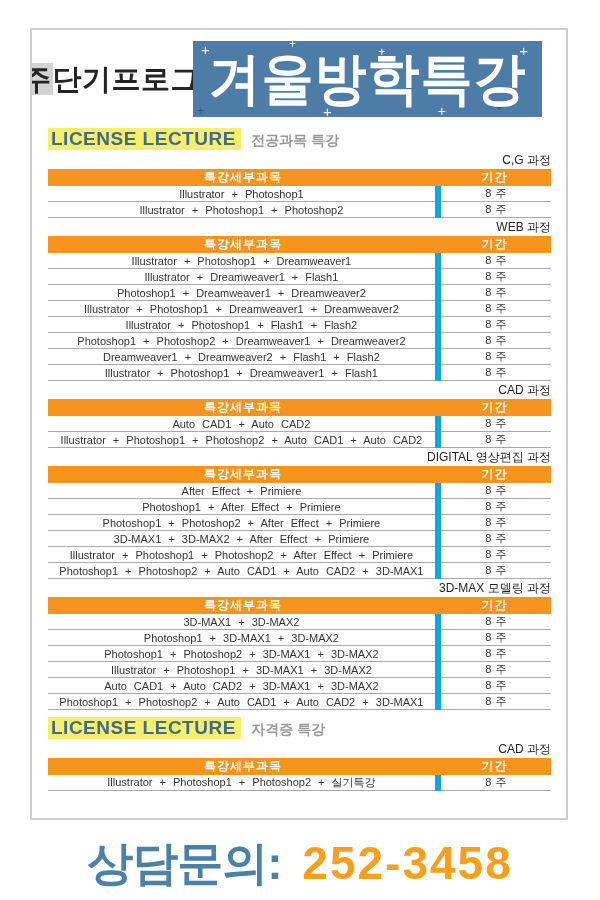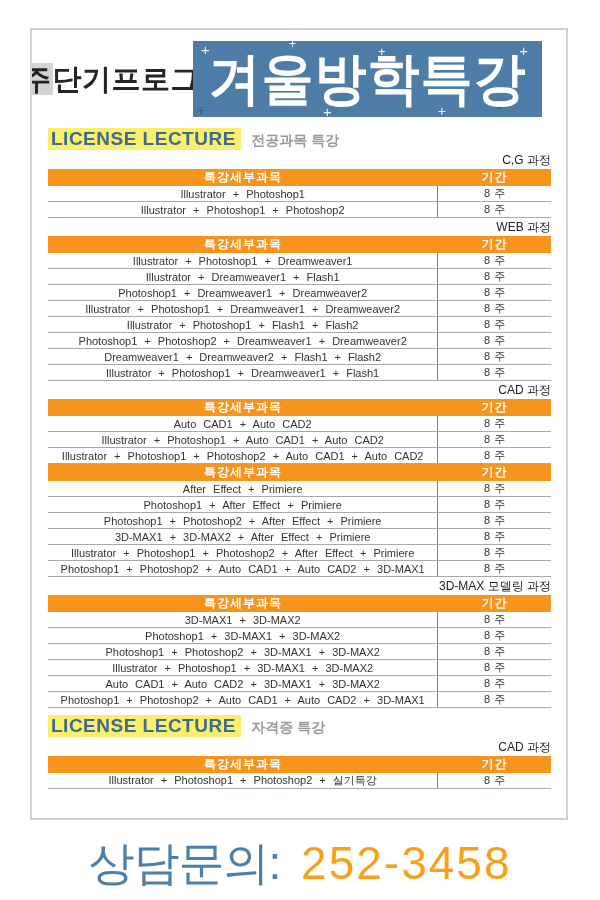--- a/index.html
+++ b/index.html
@@ -81,27 +81,27 @@
   .col-subject { width: 77.5%; }
   .col-period  { width: 22.5%; }
   .course-table td {
     text-align: center;
     font-size: 11px; color: #333333;
     height: 14px; padding: 0;
     border-bottom: 1px solid #a9a9a9;
     word-spacing: 4px;
     white-space: nowrap; overflow: hidden;
   }
-  .course-table td.cell-period { border-left: 1px solid #0ea5e9; word-spacing: 1px; }
+  .course-table td.cell-period { border-left: 6px solid #0ea5e9; word-spacing: 1px; }
   
   .footer {
     position: absolute;
     left: 0; top: 833px; width: 600px;
     text-align: center;
-    font-weight: normal;
+    font-weight: bold;
     font-size: 46px;
     white-space: nowrap;
   }
   .contact-label { color: #4b80a8; letter-spacing: -1px; }
   .contact-phone { color: #f9a01b; margin-left: 8px; letter-spacing: 2px; }
 </style>
 </head>
 <body>
 
 <div class="frame">
@@ -215,35 +215,32 @@
           <th class="col-subject">특강세부과목</th>
           <th class="col-period">기간</th>
         </tr>
       </thead>
       <tbody>
   <tr>
     <td class="cell-subject">Auto CAD1 + Auto CAD2</td>
     <td class="cell-period">8 주</td>
   </tr>
 
-  <tr>
-    <td class="cell-subject">Illustrator + Photoshop1 + Auto CAD1 + Auto CAD2</td>
-    <td class="cell-period">8 주</td>
-  </tr>
 
 
   <tr>
     <td class="cell-subject">Illustrator + Photoshop1 + Photoshop2 + Auto CAD1 + Auto CAD2</td>
     <td class="cell-period">8 주</td>
   </tr>
 </tbody>
     </table>
   </div>
 
   <div class="course">
+    <div class="course-label">DIGITAL 영상편집 과정</div>
     <table class="course-table">
       <thead>
         <tr>
           <th class="col-subject">특강세부과목</th>
           <th class="col-period">기간</th>
         </tr>
       </thead>
       <tbody>
   <tr>
     <td class="cell-subject">After Effect + Primiere</td>

